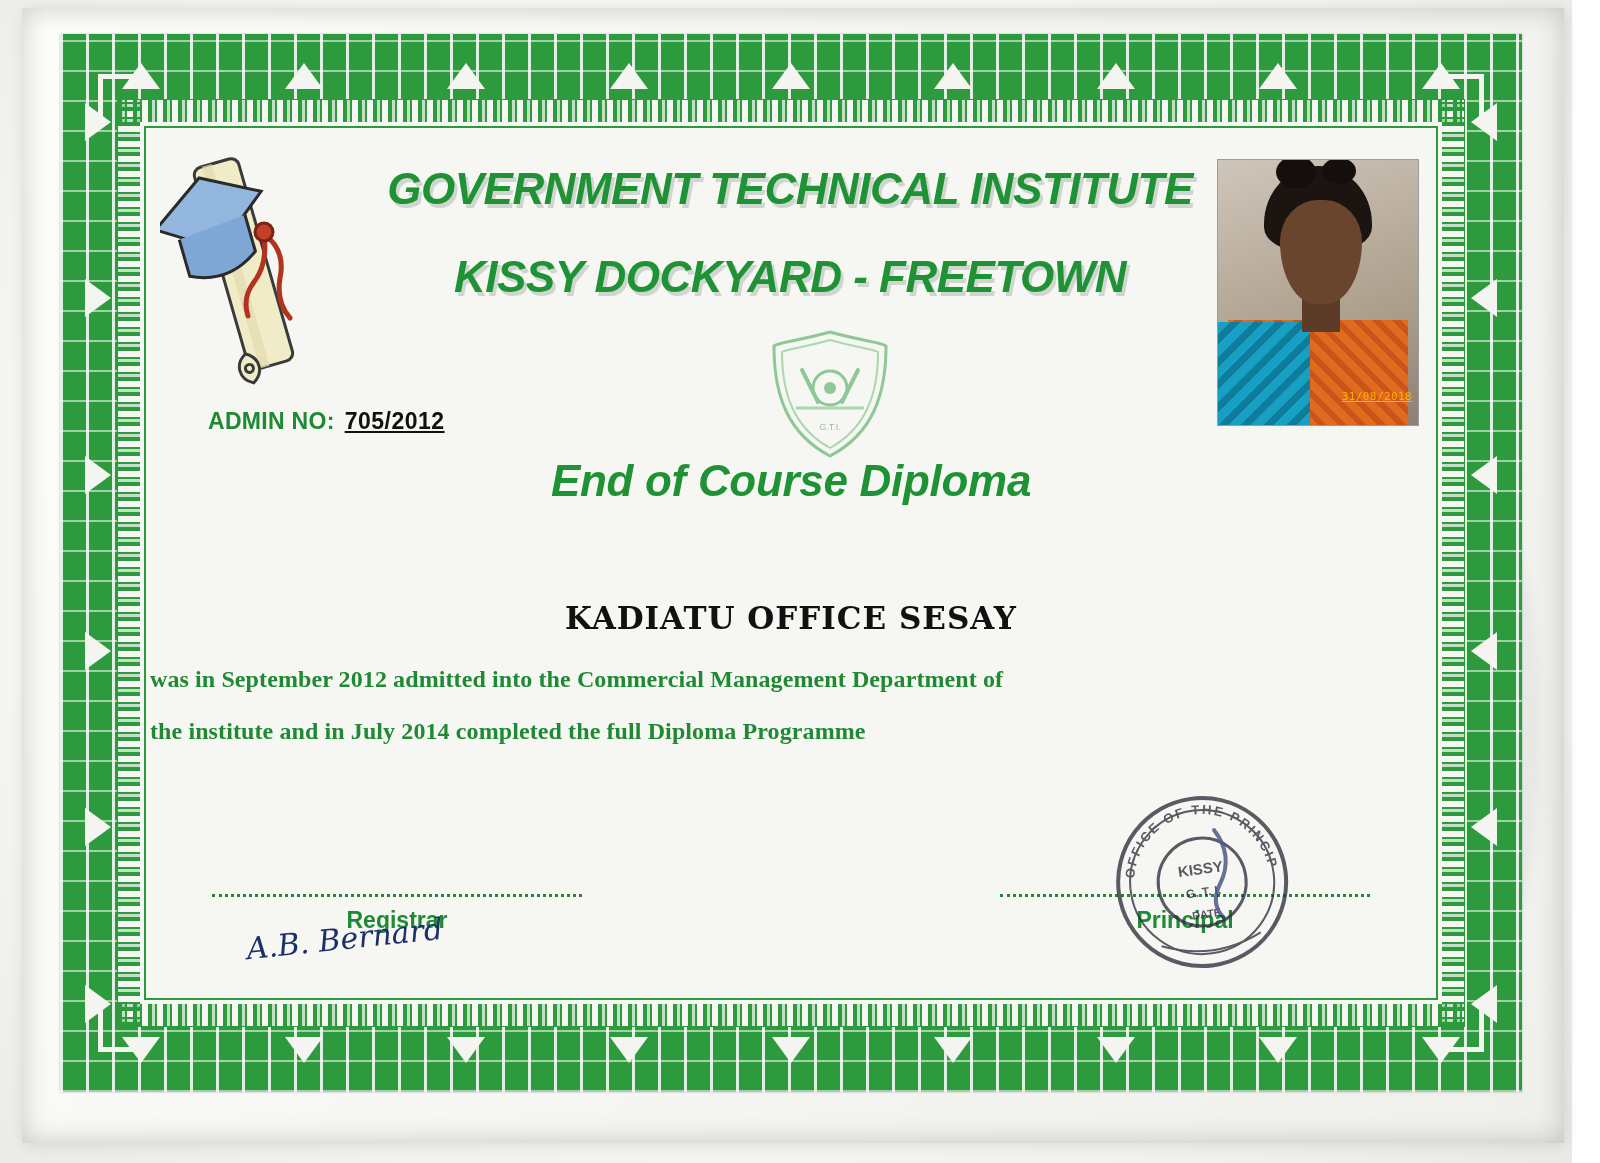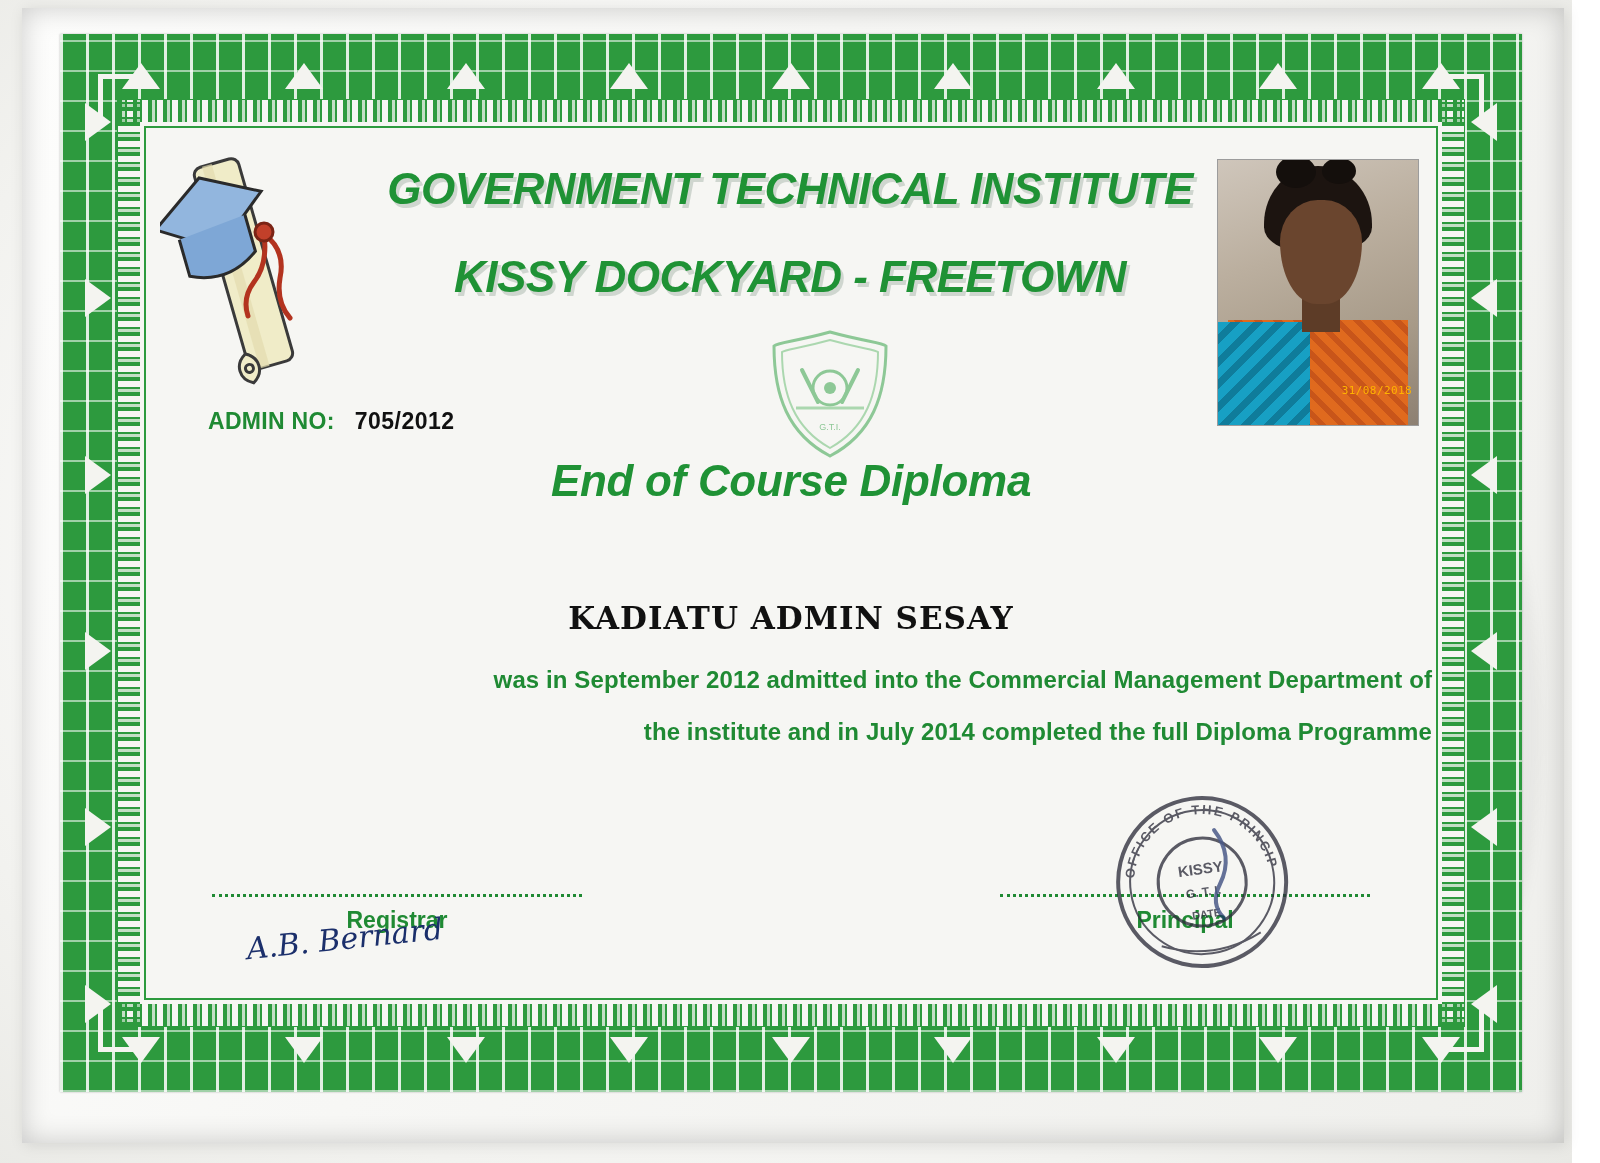--- a/index.html
+++ b/index.html
@@ -252,40 +252,42 @@
   .photo-body-left {
     position: absolute;
     left: 0; top: 162px;
     width: 92px; height: 103px;
     background:
       repeating-linear-gradient(135deg, #17a0c4 0 9px, #0f7c9b 9px 16px),
       #1799bd;
   }
   .photo-date {
     position: absolute;
-    right: 6px; bottom: 28px;
+    right: 6px; bottom: 22px;
     font-size: 11px;
     color: #ffb300;
     font-family: "DejaVu Sans Mono", monospace;
     letter-spacing: 0.4px;
+    text-decoration: underline;
   }
 
   .admin-no {
     position: absolute;
     left: 58px;
     top: 278px;
     font-size: 23px;
     font-weight: bold;
     color: #1f8a33;
     letter-spacing: 0.3px;
   }
   .admin-no .num {
     color: #111;
-    margin-left: 20px;
+    margin-left: 10px;
     letter-spacing: 0.5px;
+    text-decoration: underline;
   }
 
   .doc-title {
     position: absolute;
     left: 0; right: 0;
     top: 326px;
     text-align: center;
     font-size: 44px;
     font-weight: bold;
     font-style: italic;
@@ -312,25 +314,26 @@
     font-family: "DejaVu Serif", serif;
     font-weight: bold;
     font-size: 31px;
     color: #111111;
     letter-spacing: 1px;
   }
 
   .body-line {
     position: absolute;
     left: 0; right: 0;
-    text-align: right;
+    text-align: left;
     font-size: 24px;
     font-weight: bold;
     color: #1f8a33;
     letter-spacing: 0.1px;
+    font-family: Liberation Serif, serif;
   }
   .body-line .dark {
     color: #111111;
   }
   .l1 { top: 536px; }
   .l2 { top: 588px; }
   .l3 { top: 640px; }
   .l4 { top: 692px; }
 
   
@@ -497,21 +500,21 @@
       <div class="photo-date">31/08/2018</div>
     </div>
 
     <div class="admin-no">
       <span>ADMIN NO:</span><span class="num">705/2012</span>
     </div>
 
     <div class="doc-title">End of Course Diploma</div>
 
 
-    <div class="recipient">KADIATU ADMIN SESAY</div>
+    <div class="recipient">KADIATU OFFICE SESAY</div>
 
     <div class="body-line l1">was in September 2012 admitted into the Commercial Management Department of</div>
     <div class="body-line l2">the institute and in July 2014 completed the full Diploma Programme</div>
 
     <div class="sig left">
       <div class="sig-line"></div>
       <div class="sig-label">Registrar</div>
     </div>
     <div class="sig-script">A.B. Bernard</div>
 

